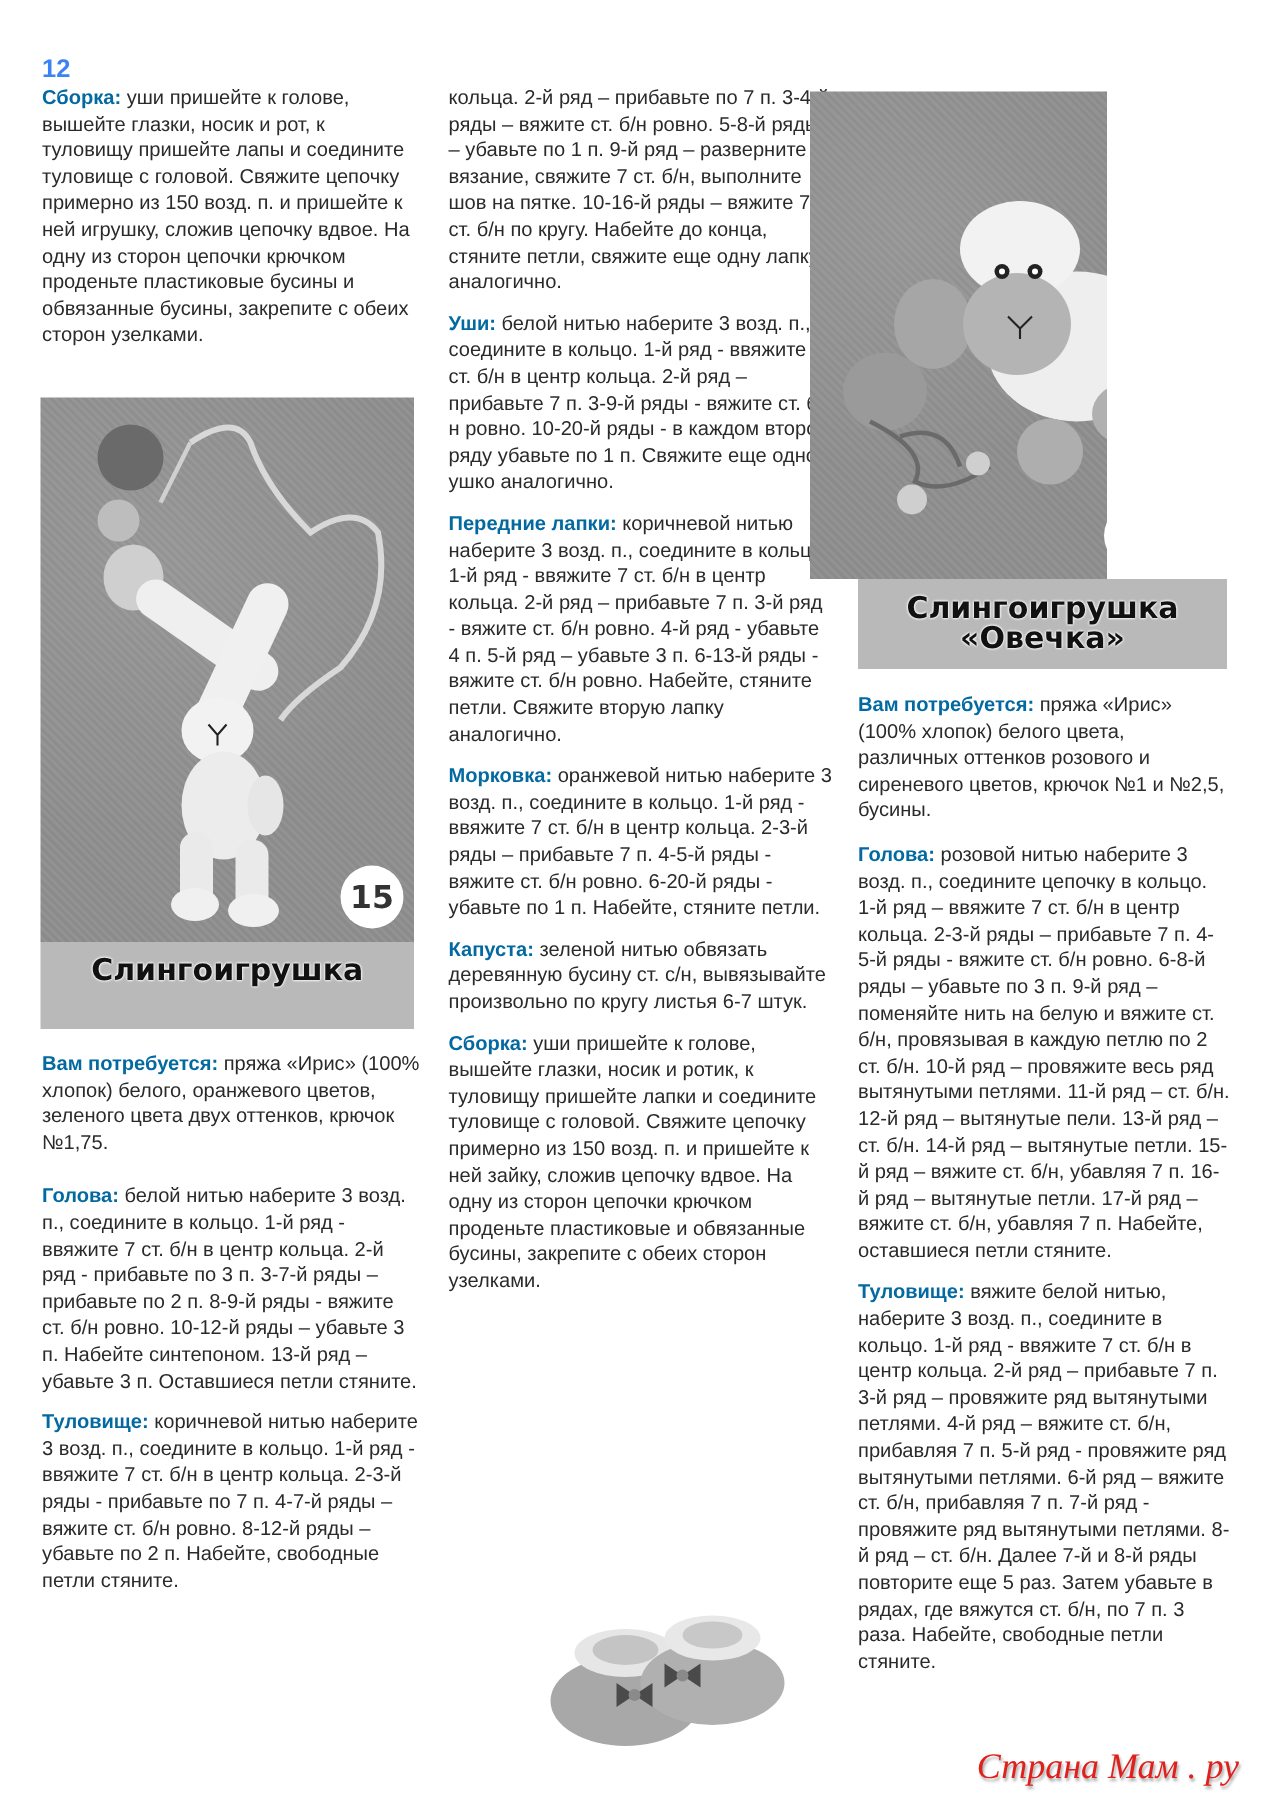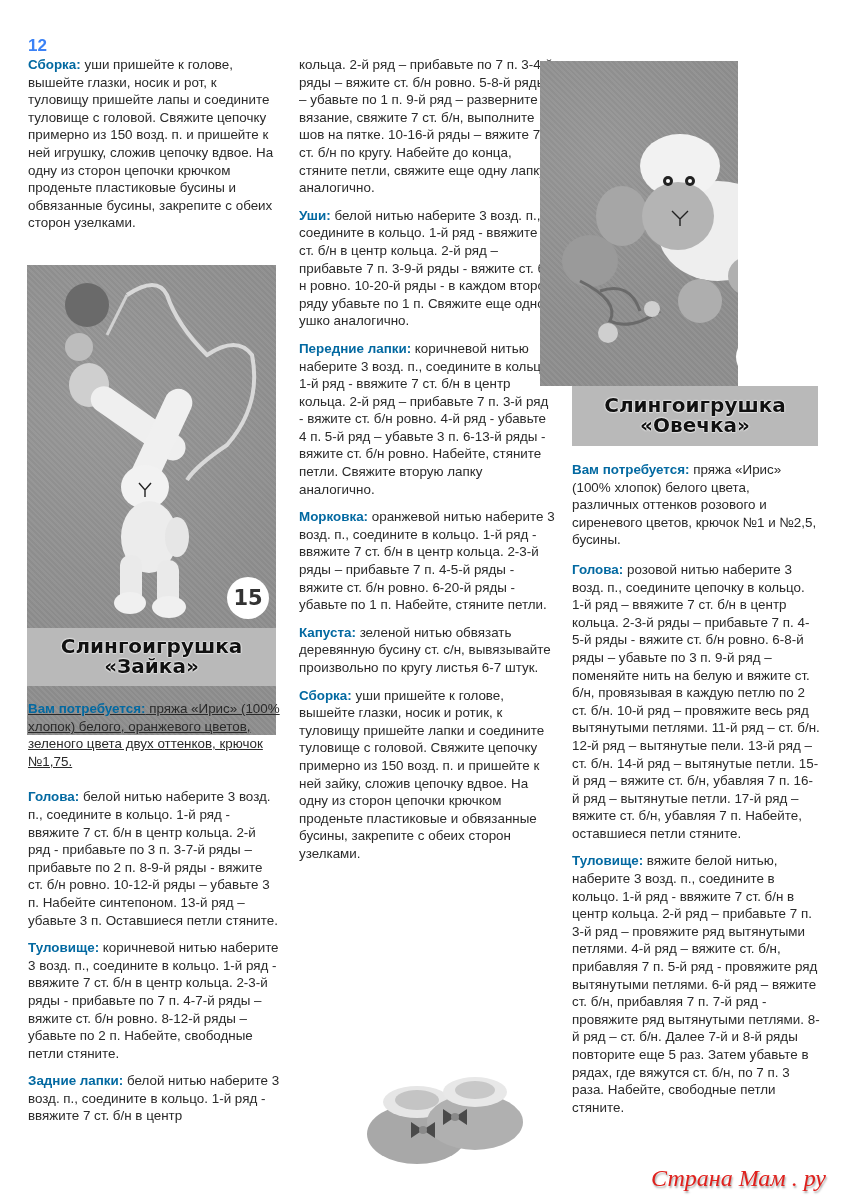--- a/index.html
+++ b/index.html
@@ -34,21 +34,21 @@
 <body>
 
 <div class="page-num">12</div>
 
 <div class="col col1" style="top:56px;">
   <p>
     <b>Сборка:</b><span> уши пришейте к голове, вышейте глазки, носик и рот, к туловищу пришейте лапы и соедините туловище с головой. Свяжите цепочку примерно из 150 возд. п. и пришейте к ней игрушку, сложив цепочку вдвое. На одну из сторон цепочки крючком проденьте пластиковые бусины и обвязанные бусины, закрепите с обеих сторон узелками.</span>
   </p>
 </div>
 
-<div class="photo" style="left:27px; top:265px; width:249px; height:470px;">
+<div class="photo" style="left:27px; top:265px; width:249px; height:363px;">
   <svg width="249" height="363" viewBox="0 0 249 363">
 
     <path d="M100 30 Q130 10 140 30 Q150 60 180 90 Q210 70 225 90 Q235 140 200 180 Q170 200 160 215" fill="none" stroke="#d8d8d8" stroke-width="4"></path>
     <path d="M100 30 Q90 50 80 70" fill="none" stroke="#d0d0d0" stroke-width="3"></path>
 
     <circle cx="60" cy="40" r="22" fill="#6a6a6a"></circle>
     <circle cx="52" cy="82" r="14" fill="#bdbdbd"></circle>
     <ellipse cx="62" cy="120" rx="20" ry="22" fill="#cfcfcf"></ellipse>
 
     <rect x="55" y="145" width="110" height="26" rx="13" fill="#efefef" transform="rotate(35 110 160)"></rect>
@@ -62,35 +62,31 @@
 
     <rect x="93" y="290" width="22" height="50" rx="10" fill="#eaeaea"></rect>
     <rect x="130" y="295" width="22" height="48" rx="10" fill="#eaeaea"></rect>
     <ellipse cx="103" cy="338" rx="16" ry="11" fill="#f0f0f0"></ellipse>
     <ellipse cx="142" cy="342" rx="17" ry="11" fill="#f0f0f0"></ellipse>
   </svg>
   <div class="badge" style="left:200px; top:312px;">15</div>
 </div>
 <div class="caption-box" style="left:27px; top:628px; width:249px; height:58px; padding-top:8px; box-sizing:border-box;">
   <span class="caption-line">Слингоигрушка</span>
-  <span class="caption-line">«Зайка»</span>
 </div>
 
 <div class="col col1" style="top:700px;">
-  <p style="margin-bottom:18px;text-decoration:underline;">
+  <p style="margin-bottom:18px;">
     <b>Вам потребуется:</b><span> пряжа «Ирис» (100% хлопок) белого, оранжевого цветов, зеленого цвета двух оттенков, крючок №1,75.</span>
   </p>
   <p>
     <b>Голова:</b><span> белой нитью наберите 3 возд. п., соедините в кольцо. 1-й ряд - ввяжите 7 ст. б/н в центр кольца. 2-й ряд - прибавьте по 3 п. 3-7-й ряды – прибавьте по 2 п. 8-9-й ряды - вяжите ст. б/н ровно. 10-12-й ряды – убавьте 3 п. Набейте синтепоном. 13-й ряд – убавьте 3 п. Оставшиеся петли стяните.</span>
   </p>
   <p>
     <b>Туловище:</b><span> коричневой нитью наберите 3 возд. п., соедините в кольцо. 1-й ряд - ввяжите 7 ст. б/н в центр кольца. 2-3-й ряды - прибавьте по 7 п. 4-7-й ряды – вяжите ст. б/н ровно. 8-12-й ряды – убавьте по 2 п. Набейте, свободные петли стяните.</span>
-  </p>
-  <p>
-    <b>Задние лапки:</b><span> белой нитью наберите 3 возд. п., соедините в кольцо. 1-й ряд - ввяжите 7 ст. б/н в центр</span>
   </p>
 </div>
 
 <div class="col col2" style="top:56px;">
   <p>
     <span>кольца. 2-й ряд – прибавьте по 7 п. 3-4-й ряды – вяжите ст. б/н ровно. 5-8-й ряды – убавьте по 1 п. 9-й ряд – разверните вязание, свяжите 7 ст. б/н, выполните шов на пятке. 10-16-й ряды – вяжите 7 ст. б/н по кругу. Набейте до конца, стяните петли, свяжите еще одну лапку аналогично.</span>
   </p>
   <p>
     <b>Уши:</b><span> белой нитью наберите 3 возд. п., соедините в кольцо. 1-й ряд - ввяжите 7 ст. б/н в центр кольца. 2-й ряд – прибавьте 7 п. 3-9-й ряды - вяжите ст. б/н ровно. 10-20-й ряды - в каждом втором ряду убавьте по 1 п. Свяжите еще одно ушко аналогично.</span>
   </p>

